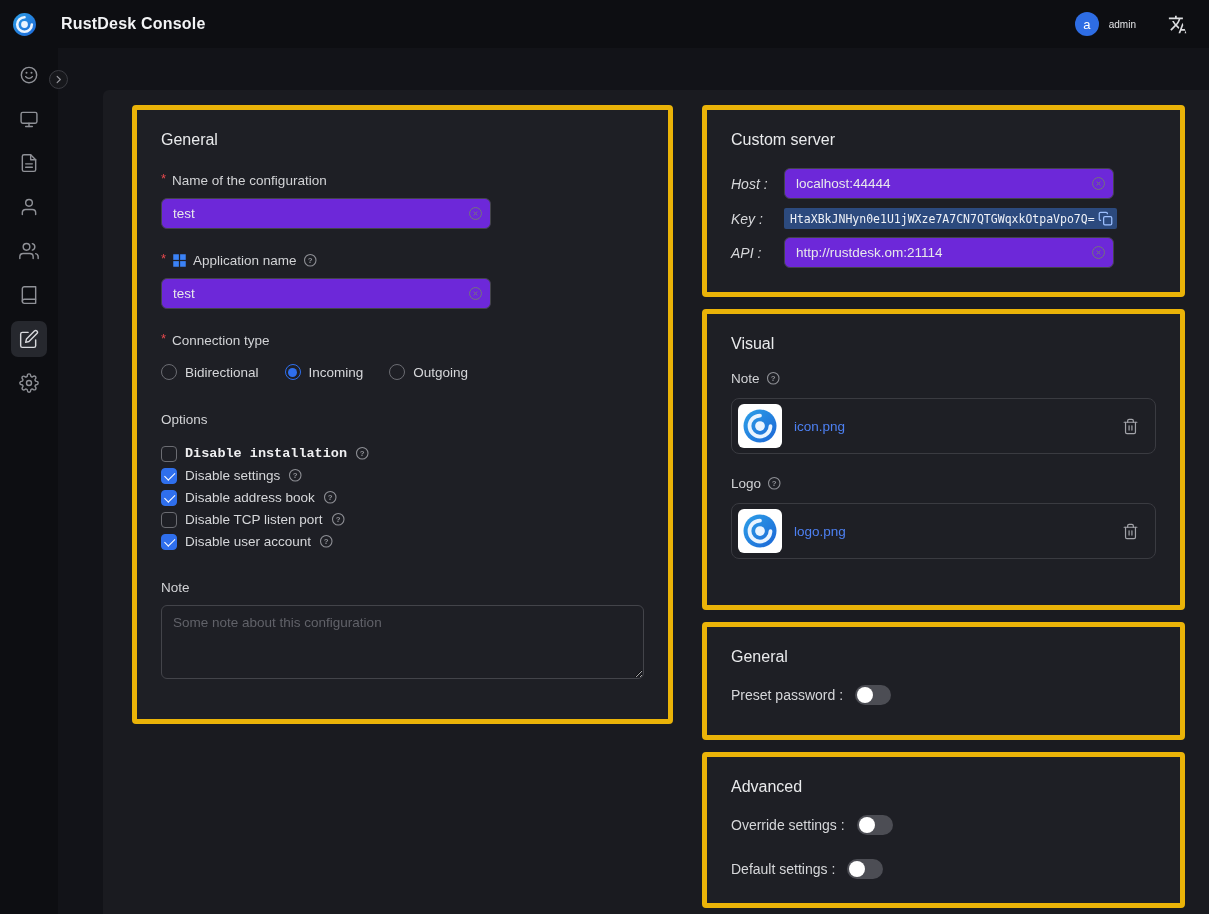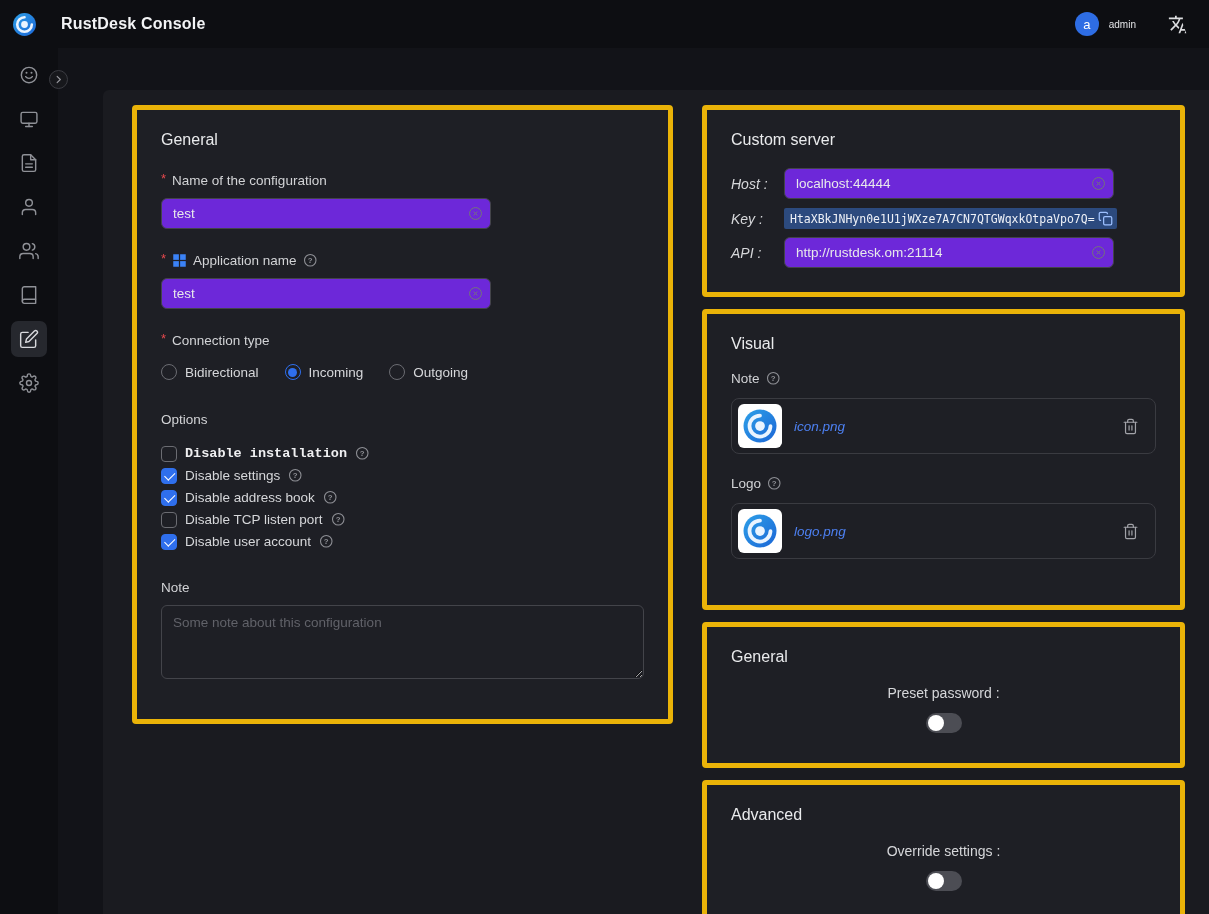--- a/index.html
+++ b/index.html
@@ -88,26 +88,26 @@
 
   
   .card.visual { padding-bottom:46px; }
   .vis-label { display:flex; gap:6px; align-items:center; margin-top:18px; font-size:13.5px; color:#d2d3d6; }
   .vis-label.second { margin-top:22px; }
   .file-box { margin-top:12px; border:1px solid #3a3b41; border-radius:8px; height:56px;
     display:flex; align-items:center; padding:0 16px 0 6px; gap:12px; background:#1e1f25; }
   .thumb { width:44px; height:44px; background:#ffffff; border-radius:6px; display:flex;
     align-items:center; justify-content:center; flex:none; }
   .thumb svg { width:36px; height:36px; }
-  .file-name { color:#4d80f2; font-size:13.5px; flex:1; cursor:pointer;font-style:italic; }
+  .file-name { color:#4d80f2; font-size:13.5px; flex:1; cursor:pointer; }
   .trash { width:17px; height:17px; color:#a2a3a9; cursor:pointer; flex:none; }
 
   
   .card.security { padding-bottom:30px; }
-  .toggle-row { display:flex; align-items:center; gap:12px; font-size:14px; color:#d6d7da;flex-direction:column; }
+  .toggle-row { display:flex; align-items:center; gap:12px; font-size:14px; color:#d6d7da; }
   .toggle-row.r1 { margin-top:19px; } .toggle-row.r2 { margin-top:24px; }
   .toggle { width:36px; height:20px; border-radius:10px; background:#4c4d54; position:relative;
     cursor:pointer; flex:none; }
   .toggle::after { content:""; position:absolute; left:2px; top:2px; width:16px; height:16px;
     border-radius:50%; background:#fff; }
 </style>
 </head>
 <body>
 
 <header class="topbar">

